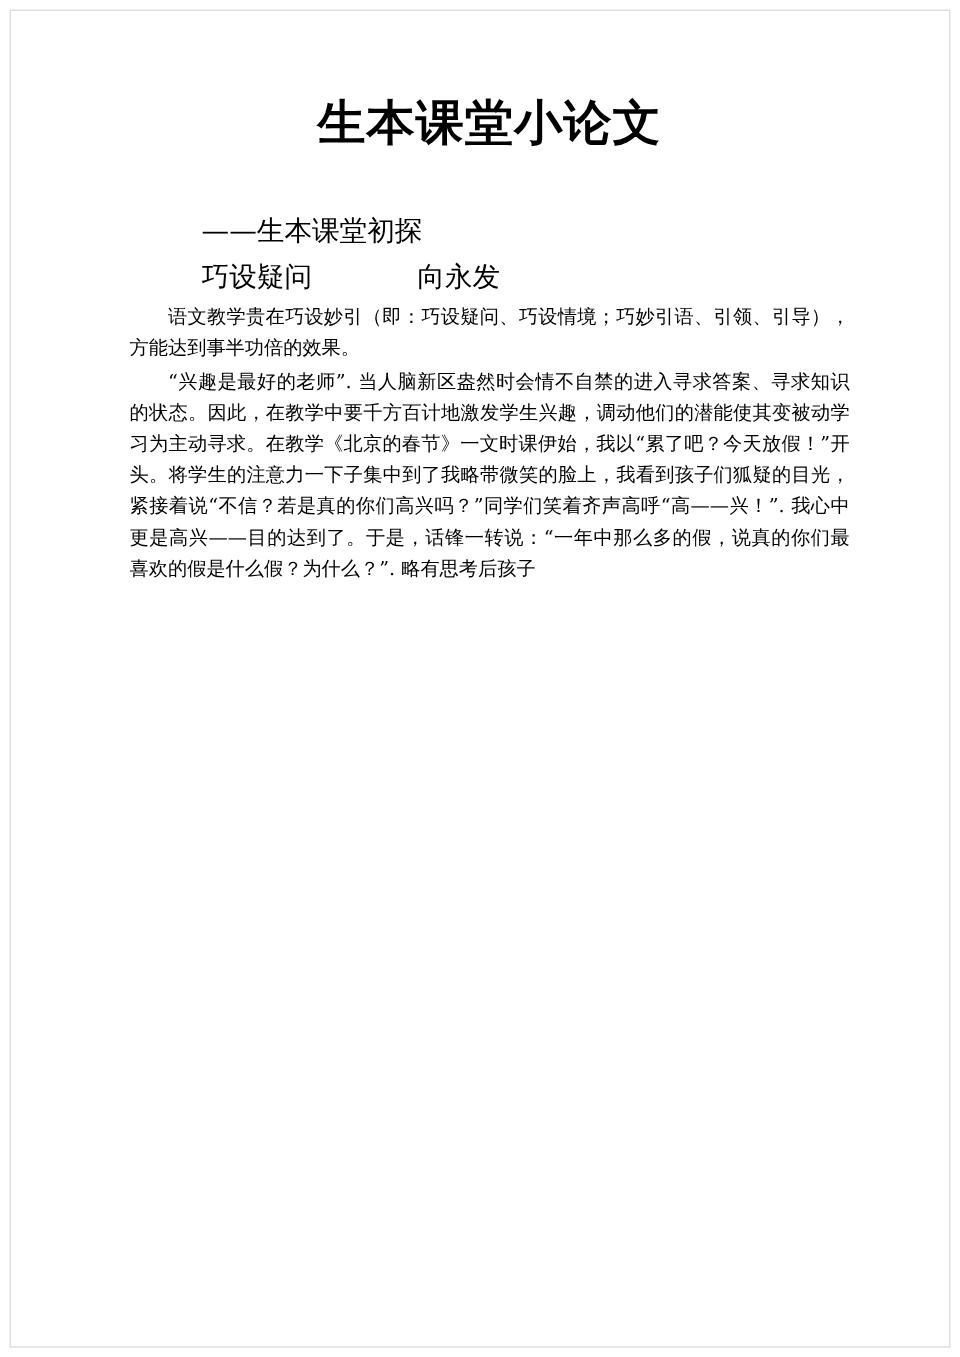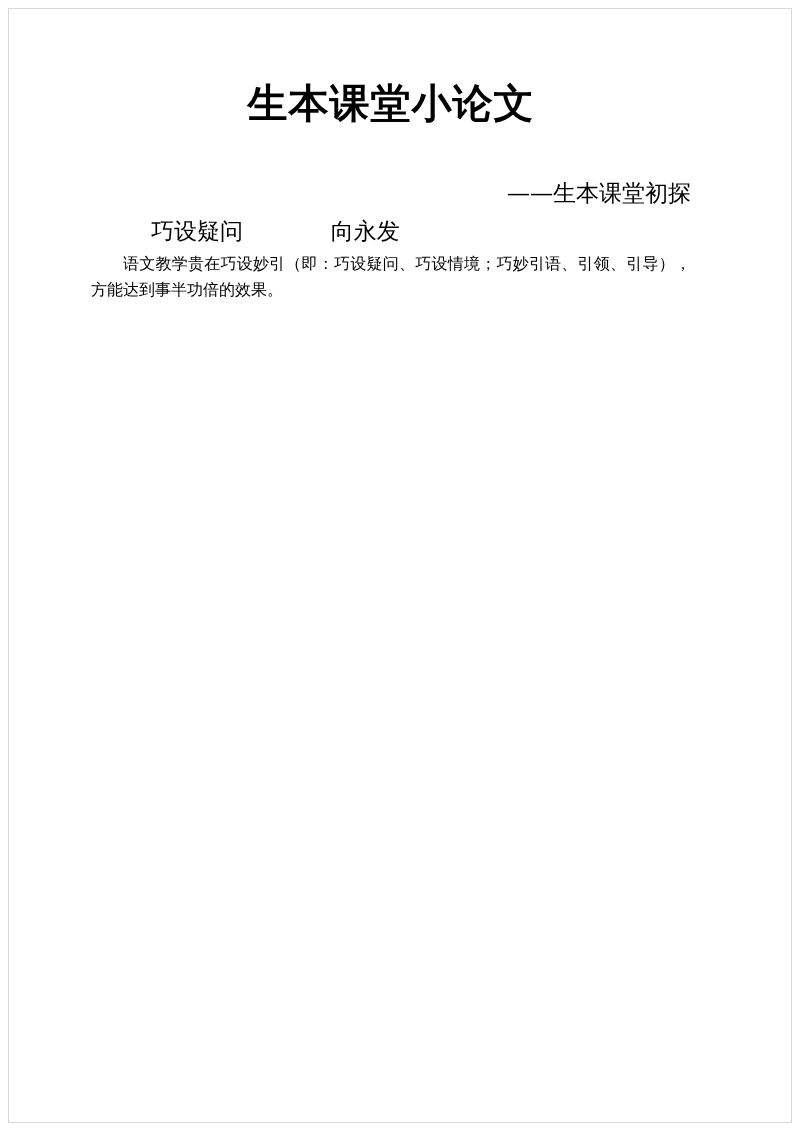--- a/index.html
+++ b/index.html
@@ -25,21 +25,21 @@
     position: absolute;
     left: 8px;
     top: 8px;
     right: 8px;
     bottom: 8px;
     border: 1px solid #d8d8d8;
     pointer-events: none;
   }
   .content {
     position: absolute;
-    left: 91px;
+    left: 108px;
     top: 78px;
     width: 600px;
   }
   .doc-title {
     font-family: "DejaVu Serif", "Liberation Serif", serif;
     font-weight: 700;
     font-size: 40px;
     line-height: 1.25;
     text-align: center;
     letter-spacing: 1px;
@@ -52,21 +52,20 @@
     white-space: pre;
   }
   .spacer {
     height: 42px;
   }
   .lead-line {
     font-size: 23px;
     line-height: 1.55;
     margin: 0 0 2px 60px;
     white-space: pre;
-    text-align: right;
   }
   .byline {
     font-size: 23px;
     line-height: 1.55;
     margin: 0 0 2px 60px;
     white-space: pre;
   }
   p.body-para {
     font-size: 16px;
     line-height: 1.62;
@@ -92,15 +91,16 @@
 
 
     <div class="spacer"></div>
 
     <div class="lead-line">——生本课堂初探</div>
 
     <div class="byline">巧设疑问            向永发</div>
 
     <p class="body-para">语文教学贵在巧设妙引（即：巧设疑问、巧设情境；巧妙引语、引领、引导），方能达到事半功倍的效果。</p>
 
+    <p class="body-para">“兴趣是最好的老师”. 当人脑新区盎然时会情不自禁的进入寻求答案、寻求知识的状态。因此，在教学中要千方百计地激发学生兴趣，调动他们的潜能使其变被动学习为主动寻求。在教学《北京的春节》一文时课伊始，我以“累了吧？今天放假！”开头。将学生的注意力一下子集中到了我略带微笑的脸上，我看到孩子们狐疑的目光，紧接着说“不信？若是真的你们高兴吗？”同学们笑着齐声高呼“高——兴！”. 我心中更是高兴——目的达到了。于是，话锋一转说：“一年中那么多的假，说真的你们最喜欢的假是什么假？为什么？”. 略有思考后孩子</p>
 
   </div>
 </div>
 
 </body></html>

